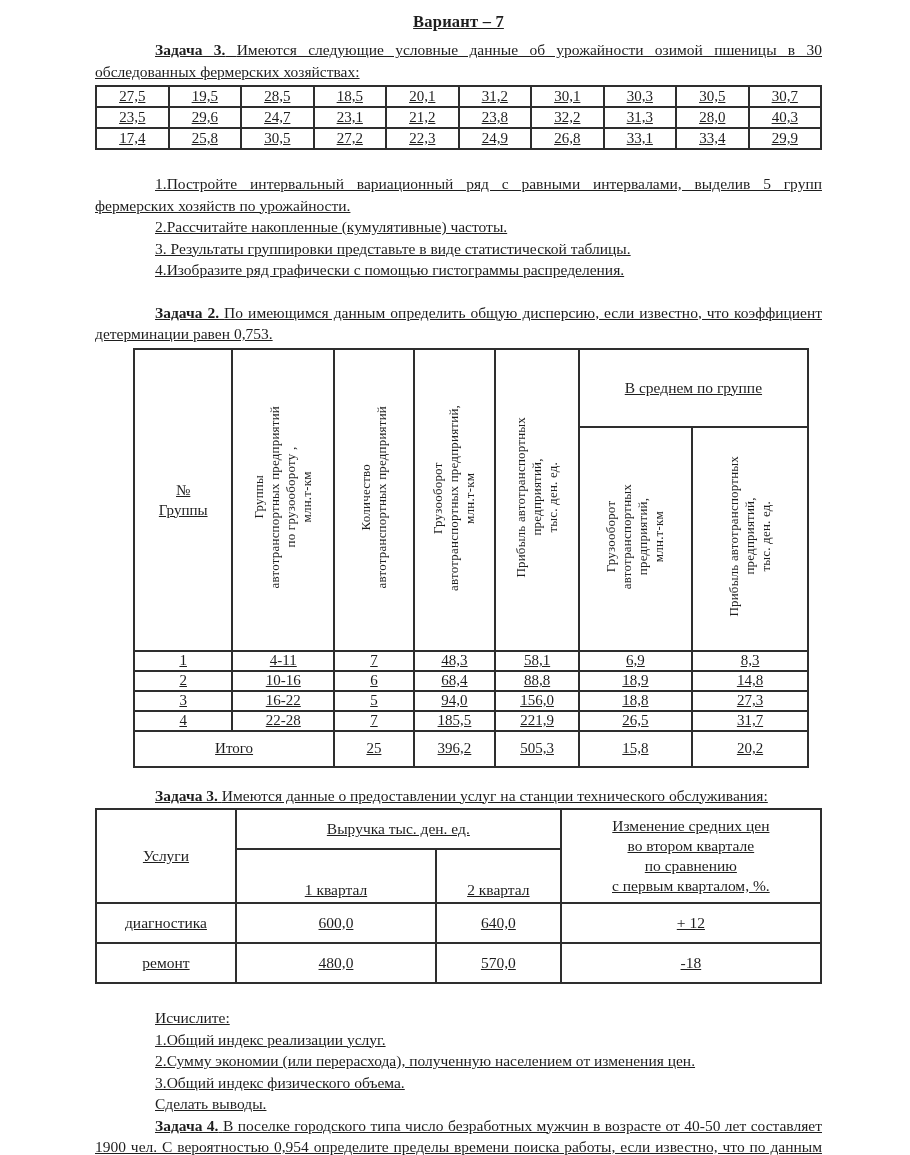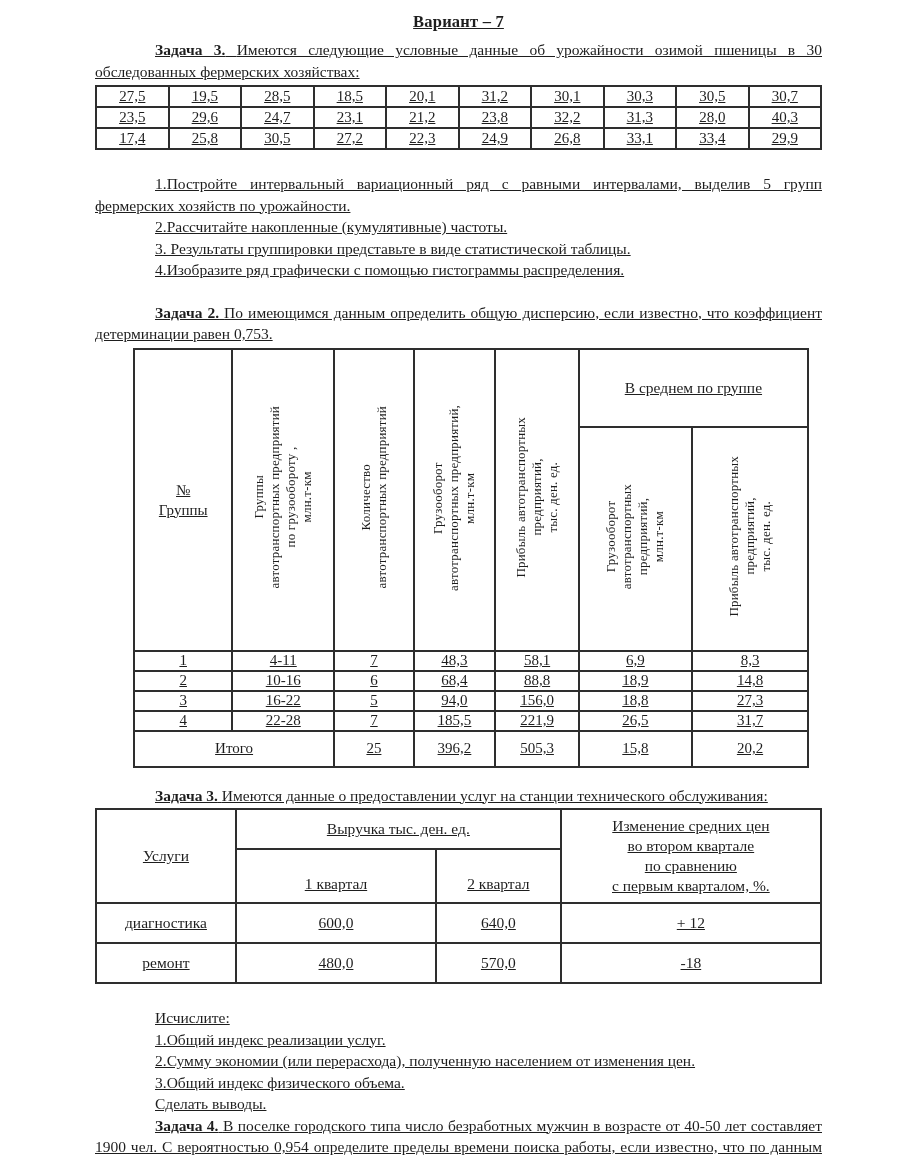--- a/index.html
+++ b/index.html
@@ -45,21 +45,21 @@
     text-align:center;
     font-size:13px;line-height:16px;
     letter-spacing:.2px;
   }
   
   .t3{width:100%;table-layout:fixed;margin:2px 0 0 0;font-size:15.5px;}
   .t3 th,.t3 td{text-align:center;}
   .t3 .hrow1{height:40px;}
   .t3 .hrow2{height:54px;}
   .t3 tbody tr{height:40px;padding-left:48px;}
-  .t3 .qtr{vertical-align:bottom;padding-bottom:9px;}
+  .t3 .qtr{vertical-align:bottom;padding-bottom:3px;}
   .t3 .change{white-space:pre-line;line-height:20px;vertical-align:middle;}
   .t3 .svc{vertical-align:middle;}
 </style>
 </head>
 <body>
 
 <div class="doc">
 
   <div class="title">Вариант – 7</div>
 

